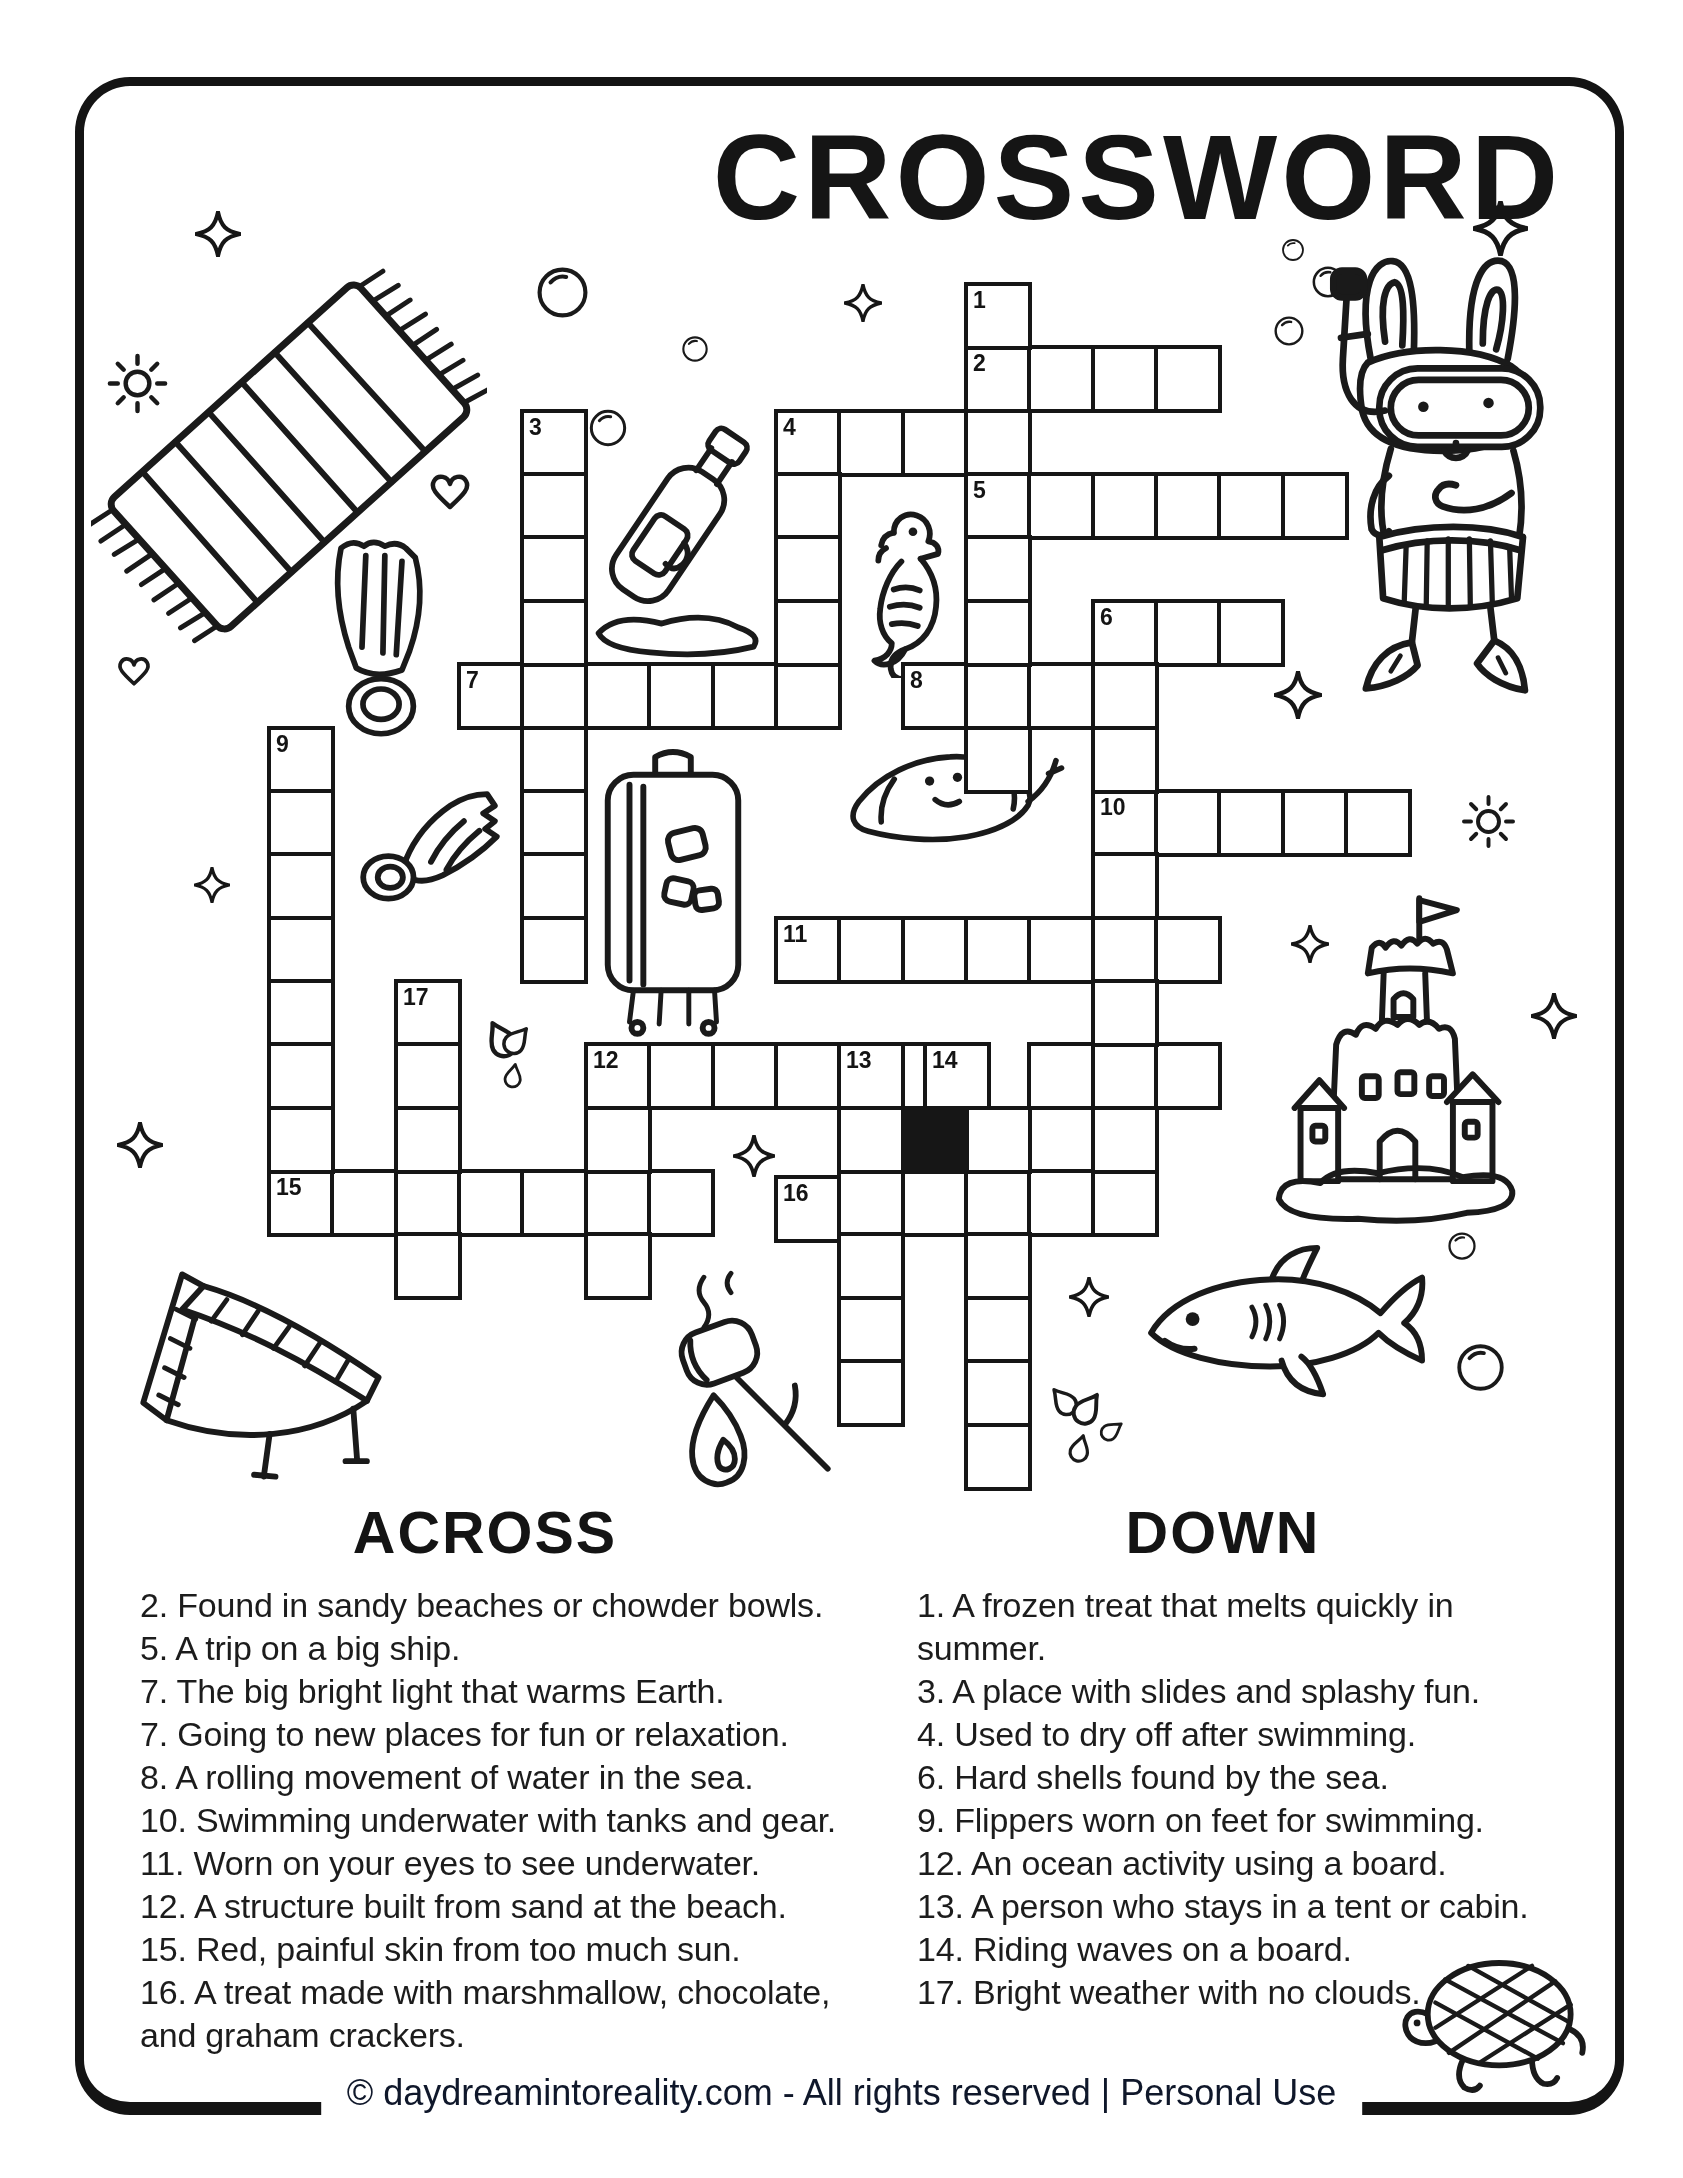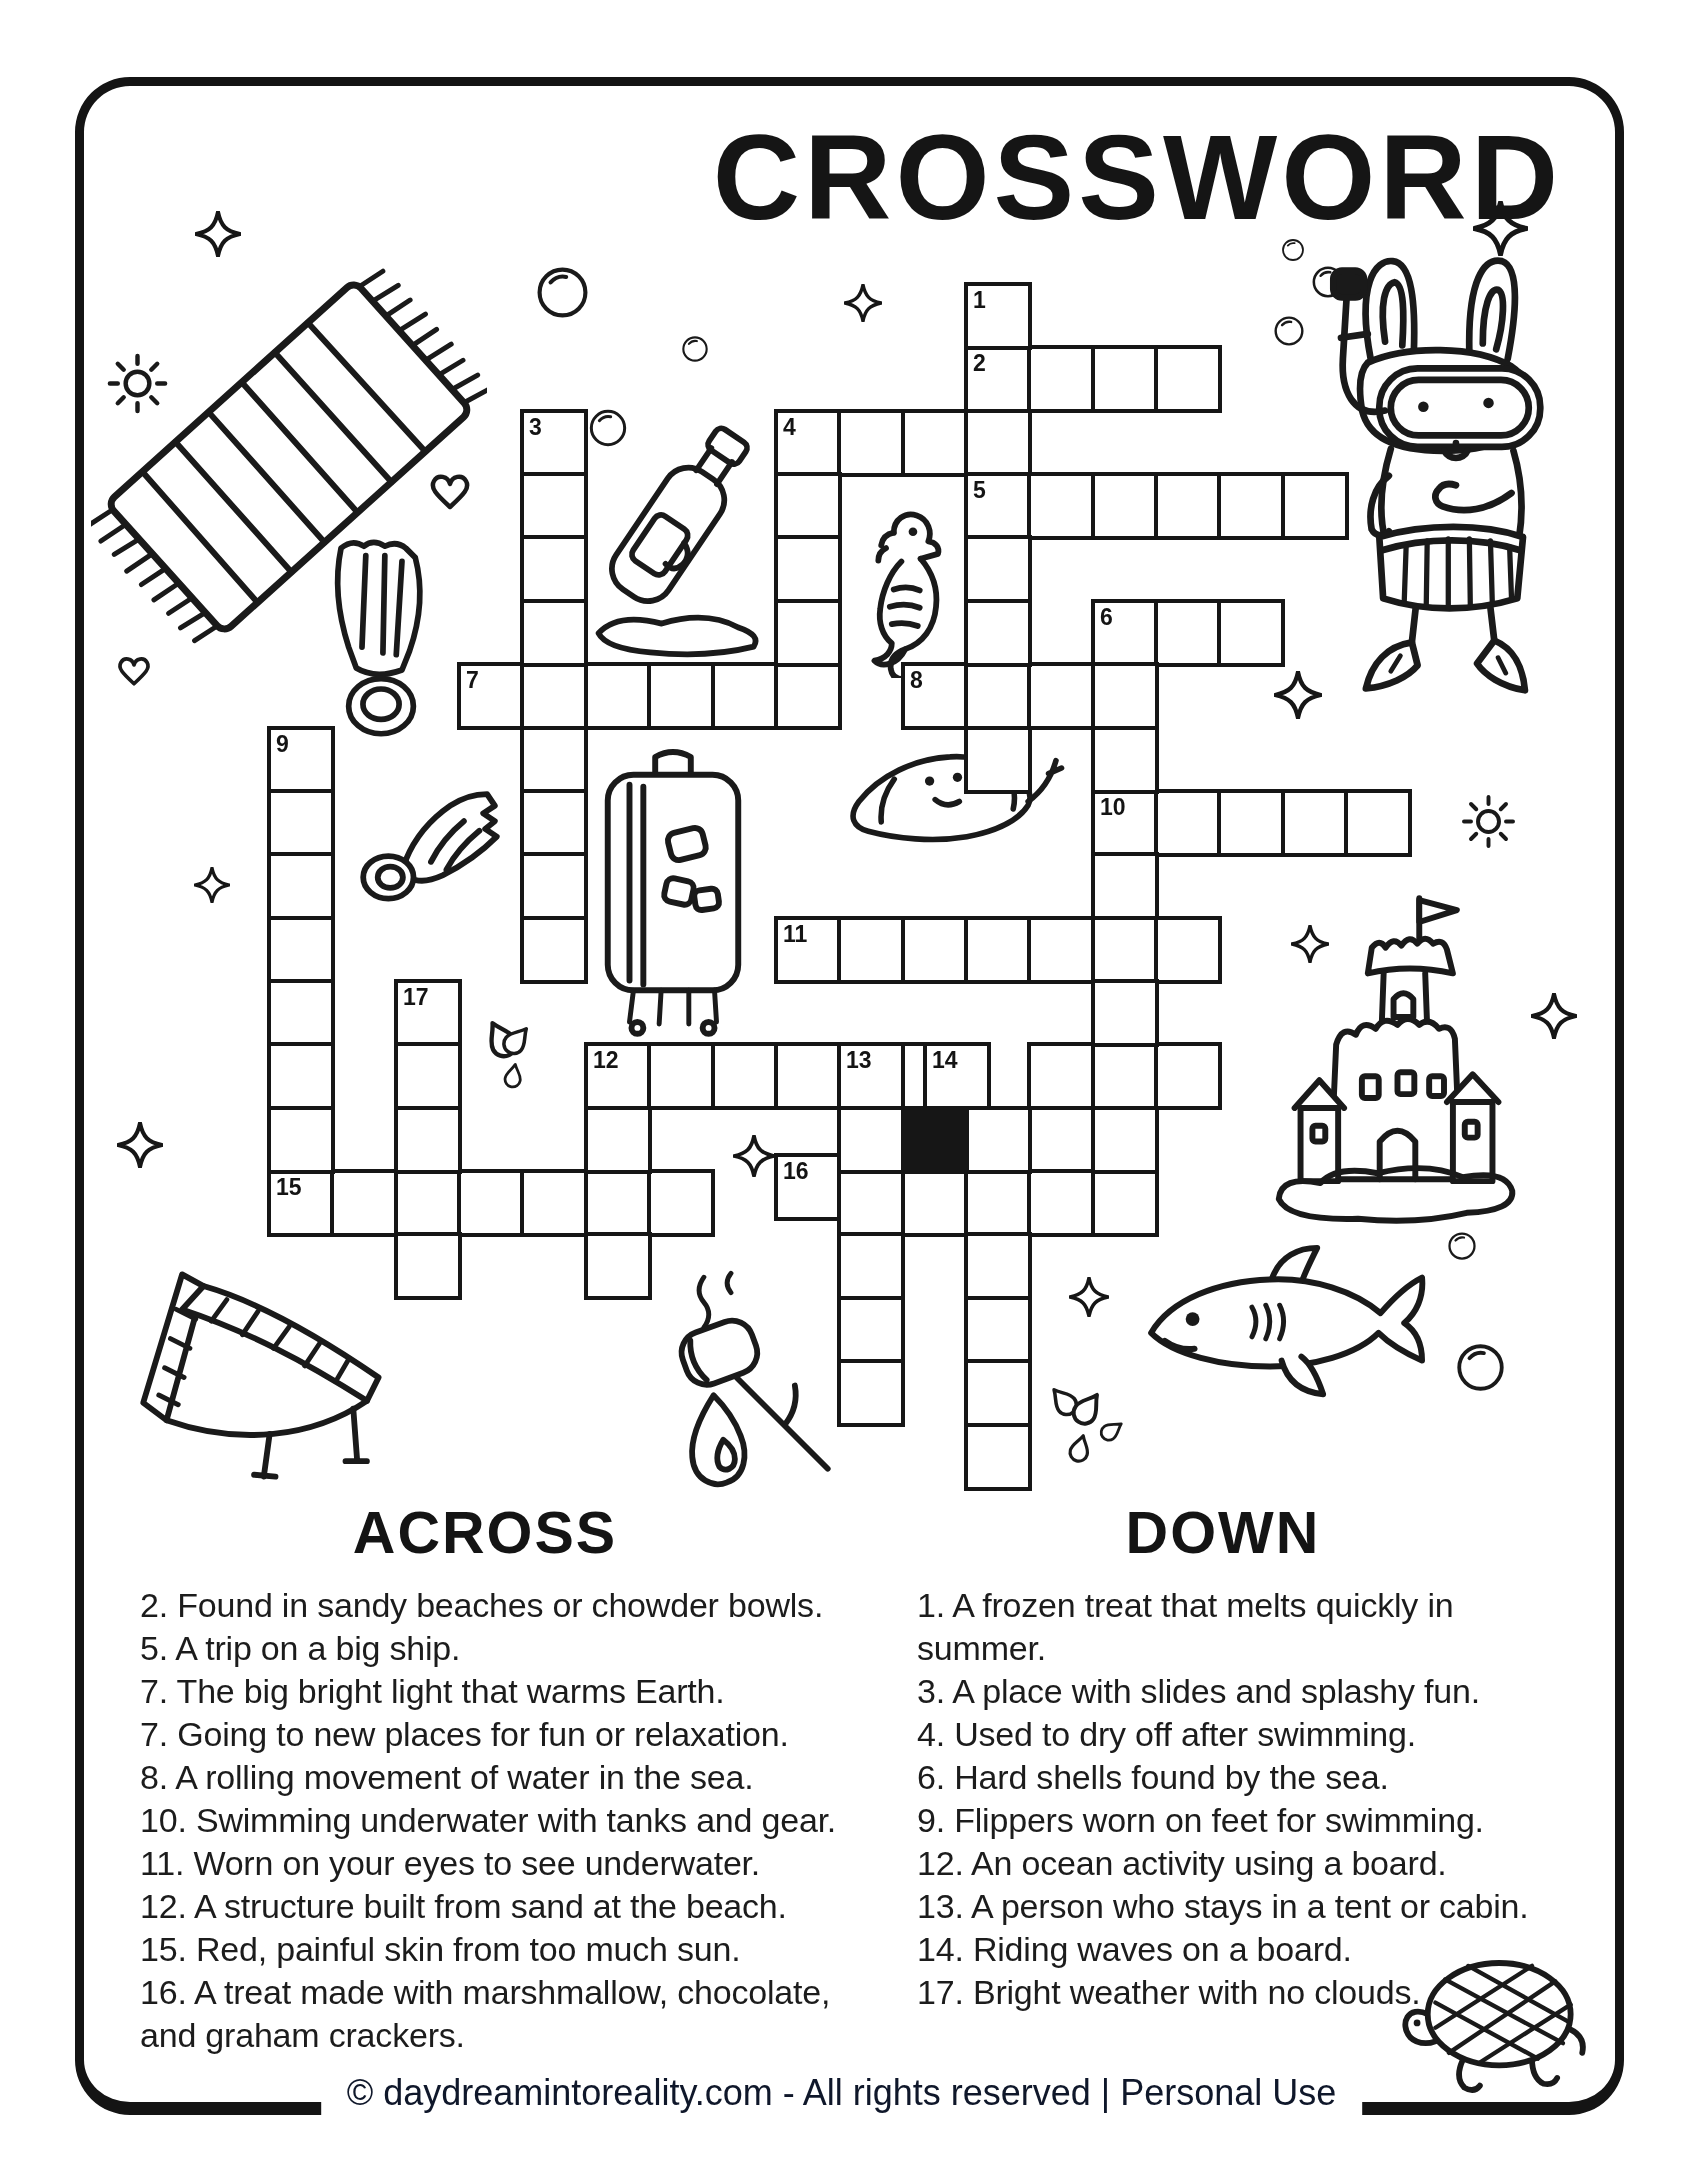--- a/index.html
+++ b/index.html
@@ -146,21 +146,21 @@
       <div class="cell" style="left: 887px; top: 760px;"></div>
       <div class="cell" style="left: 0px; top: 887px;">
         <span class="num">15</span>
       </div>
       <div class="cell" style="left: 63px; top: 887px;"></div>
       <div class="cell" style="left: 127px; top: 887px;"></div>
       <div class="cell" style="left: 190px; top: 887px;"></div>
       <div class="cell" style="left: 253px; top: 887px;"></div>
       <div class="cell" style="left: 317px; top: 887px;"></div>
       <div class="cell" style="left: 380px; top: 887px;"></div>
-      <div class="cell" style="left: 507px; top: 871px;">
+      <div class="cell" style="left: 507px; top: 893px;">
         <span class="num">16</span>
       </div>
       <div class="cell" style="left: 570px; top: 887px;"></div>
       <div class="cell" style="left: 634px; top: 887px;"></div>
       <div class="cell" style="left: 697px; top: 887px;"></div>
       <div class="cell" style="left: 760px; top: 887px;"></div>
       <div class="cell" style="left: 824px; top: 887px;"></div>
       <div class="cell" style="left: 697px; top: 0px;">
         <span class="num">1</span>
       </div>

